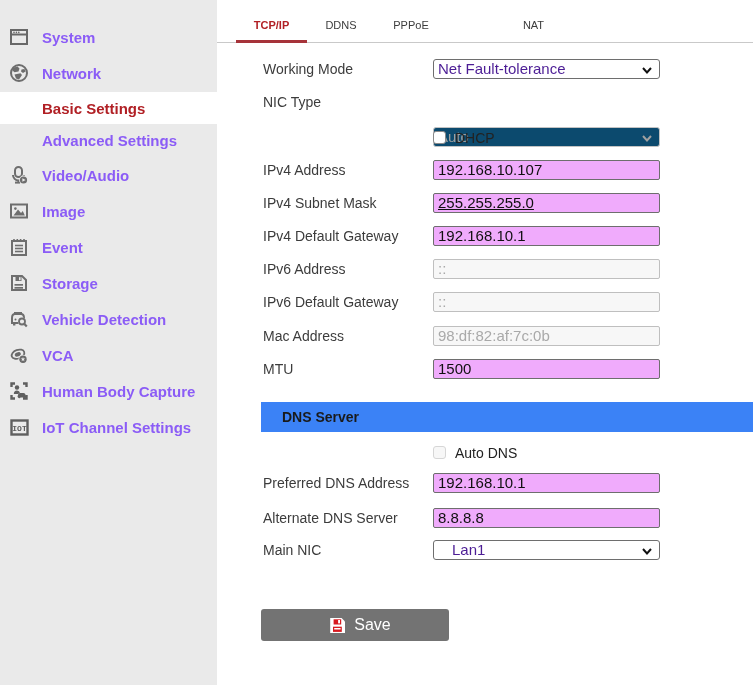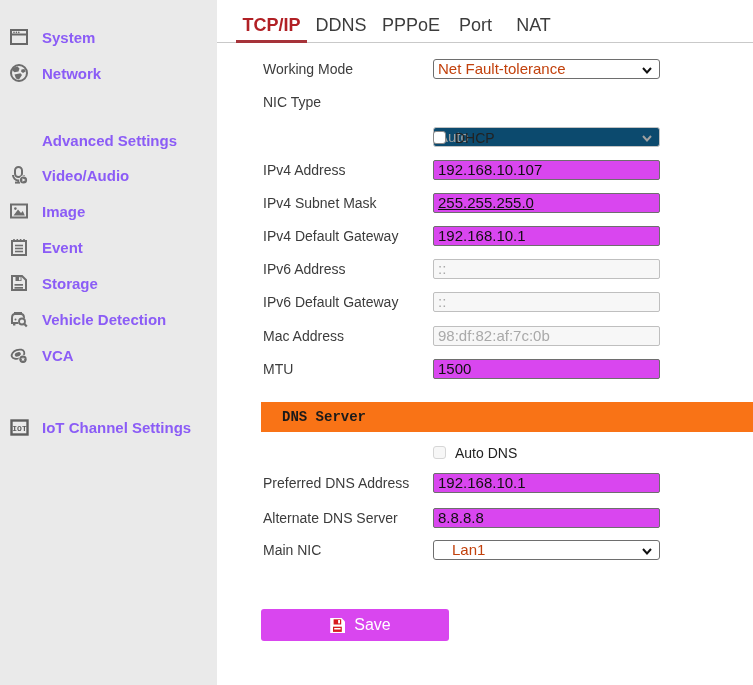--- a/index.html
+++ b/index.html
@@ -10,41 +10,41 @@
 .sidebar { position:absolute; left:0; top:0; width:217px; height:685px; background:#eaeaea; }
 .mi { position:absolute; left:0; width:217px; display:flex; align-items:center; }
 .mi .ic { position:absolute; left:10px; width:18px; height:18px; }
 .mi .tx { position:absolute; left:42px; font-size:15px; color:#8b5cf6; white-space:nowrap;font-weight:bold; }
 .mi.cur { background:#fff; }
 .mi.cur .tx { color:#b12025; font-weight:bold; }
 
 
 .tabbar { position:absolute; left:217px; top:0; width:536px; height:43px; }
 .tabline { position:absolute; left:0; top:42px; width:536px; height:1px; background:#c9c9c9; }
-.tab { position:absolute; top:0; height:43px; line-height:50px; font-size:18px; color:#3c3c3c; text-align:center; }
+.tab { position:absolute; top:0; height:43px; line-height:50px; font-size:11px; color:#3c3c3c; text-align:center; }
 .tab.active { color:#b12025; font-weight:bold; }
 .redline { position:absolute; left:19px; top:40px; width:71px; height:3px; background:#a6333a; }
 
 
 .lbl { position:absolute; left:263px; height:20px; line-height:20px; font-size:14px; color:#3c3c3c; white-space:nowrap; }
-.inp { position:absolute; left:433px; width:227px; height:20px; border:1px solid #6e6e6e; border-radius:2px; background:#d946ef;
+.inp { position:absolute; left:433px; width:227px; height:20px; border:1px solid #6e6e6e; border-radius:2px; background:#f0abfc;
        font-size:15px; line-height:18px; color:#101010; padding-left:4px; white-space:nowrap; overflow:hidden; }
 .inp.dis { border-color:#bfbfbf; background:#f7f7f7; color:#a9a9a9; }
 .dd { position:absolute; left:433px; width:227px; height:20px; border:1px solid #6e6e6e; border-radius:3px; background:#fff;
-       font-size:15px; line-height:18px; color:#c2410c; padding-left:4px; white-space:nowrap; }
+       font-size:15px; line-height:18px; color:#4c1d95; padding-left:4px; white-space:nowrap; }
 .dd.dis { border-color:#c3c3c3; background:#0c4a6e; color:#a0a0a0;margin-top:35px; }
 .dd svg { position:absolute; right:7px; top:5px; }
 .cb { position:absolute; left:433px; width:13px; height:13px; border:1px solid #8a8a8a; border-radius:3px; background:#fff; }
 .cb.dis { border-color:#d6d6d6; background:#f7f7f7; }
 .cblbl { position:absolute; left:455px; height:14px; line-height:14px; font-size:14px; color:#222; }
-.band { position:absolute; left:261px; top:402px; width:492px; height:30px; background:#f97316;font-family:Liberation Mono, monospace; }
+.band { position:absolute; left:261px; top:402px; width:492px; height:30px; background:#3b82f6; }
 .band span { position:absolute; left:21px; top:7px; font-size:14px; font-weight:bold; color:#1a1a1a; }
 
 
-.savebtn { position:absolute; left:261px; top:609px; width:188px; height:32px; background:#d946ef; border-radius:3px;
+.savebtn { position:absolute; left:261px; top:609px; width:188px; height:32px; background:#737373; border-radius:3px;
            display:flex; align-items:center; justify-content:center; padding-left:10px; }
 .savebtn .stx { color:#fff; font-size:16px; margin-left:8px; }
 </style>
 </head>
 <body>
 <div class="page">
   <div class="sidebar"></div>
 
   <div class="mi" style="top:19px;height:36px;">
     <span class="ic">
@@ -61,20 +61,23 @@
   <div class="mi" style="top:55px;height:36px;">
     <span class="ic">
       <svg width="18" height="18" viewBox="0 0 18 18">
           <circle cx="9" cy="9" r="8" fill="none" stroke="#6d6d6d" stroke-width="2"></circle>
           <path d="M3 3.8 L7.5 2.5 L9.5 4.5 L8.5 7.5 L4.5 8.2 L2.5 6.5 Z" fill="#6d6d6d"></path>
           <path d="M4.5 10.5 L10.5 9.2 L12 11 L9 15.5 L6 14.5 Z" fill="#6d6d6d"></path>
           <path d="M11.5 5.5 L14.5 5 L15.5 7.5 L13 9 L11 7.5 Z" fill="#6d6d6d"></path>
         </svg>
     </span>
     <span class="tx">Network</span>
+  </div>
+  <div class="mi cur" style="top:92px;height:32px;">
+    <span class="tx">Basic Settings</span>
   </div>
   <div class="mi" style="top:124px;height:33px;">
     <span class="tx">Advanced Settings</span>
   </div>
   <div class="mi" style="top:157px;height:36px;padding-left:44px;">
     <span class="ic">
       <svg width="19" height="19" viewBox="0 0 19 19">
           <rect x="5" y="1" width="7" height="10" rx="3.5" fill="none" stroke="#6e6e6e" stroke-width="2"></rect>
           <path d="M3 9 a5.5 5.5 0 0 0 11 0" fill="none" stroke="#6e6e6e" stroke-width="2"></path>
           <line x1="8.5" y1="14.5" x2="8.5" y2="16" stroke="#6e6e6e" stroke-width="2"></line>
@@ -142,36 +145,52 @@
       <svg width="19" height="19" viewBox="0 0 19 19">
           <ellipse cx="8" cy="8.2" rx="6.6" ry="4.3" fill="none" stroke="#6a6a6a" stroke-width="1.8" transform="rotate(-20 8 8.2)"></ellipse>
           <ellipse cx="7.8" cy="8.4" rx="3.1" ry="2.1" fill="#6a6a6a" transform="rotate(-20 7.8 8.4)"></ellipse>
           <circle cx="13" cy="13.2" r="4.5" fill="#eaeaea"></circle>
           <circle cx="13" cy="13.2" r="3.7" fill="#6a6a6a"></circle>
           <path d="M13 10.9 L13.59 12.49 L15.28 12.56 L13.95 13.61 L14.41 15.24 L13 14.3 L11.59 15.24 L12.05 13.61 L10.72 12.56 L12.41 12.49 Z" fill="#eaeaea"></path>
         </svg>
     </span>
     <span class="tx">VCA</span>
   </div>
+  <div class="mi" style="top:373px;height:36px;">
+    <span class="ic">
+      <svg width="19" height="19" viewBox="0 0 19 19">
+          <path d="M1.5 5 V1.5 H5" fill="none" stroke="#5f5f5f" stroke-width="2.4"></path>
+          <path d="M13 1.5 H16.5 V5" fill="none" stroke="#5f5f5f" stroke-width="2.4"></path>
+          <path d="M1.5 13 V16.5 H5" fill="none" stroke="#5f5f5f" stroke-width="2.4"></path>
+          <path d="M13 16.5 H16.5 V13" fill="none" stroke="#5f5f5f" stroke-width="2.4"></path>
+          <circle cx="7" cy="5.5" r="2.2" fill="#5f5f5f"></circle>
+          <path d="M3.8 12 Q3.8 8.5 7 8.5 Q9.6 8.5 10 11 L8 12 Z" fill="#5f5f5f"></path>
+          <path d="M8 12.8 Q8.3 11 10 11 H13.5 Q15.3 11 15.5 12.8 L15.8 14.5 H7.8 Z" fill="#5f5f5f"></path>
+          <rect x="7.6" y="13.6" width="8.6" height="1.8" rx="0.9" fill="#5f5f5f"></rect>
+          <circle cx="9.3" cy="15.2" r="1.1" fill="#5f5f5f"></circle>
+          <circle cx="14.3" cy="15.2" r="1.1" fill="#5f5f5f"></circle>
+        </svg>
+    </span>
+    <span class="tx">Human Body Capture</span>
+  </div>
   <div class="mi" style="top:409px;height:36px;">
     <span class="ic">
       <svg width="19" height="19" viewBox="0 0 19 19">
           <rect x="1.5" y="2.5" width="16" height="14" fill="none" stroke="#5f5f5f" stroke-width="2.4"></rect>
           <text x="9.5" y="12.6" font-family="Liberation Mono, monospace" font-size="8" font-weight="bold" fill="#5f5f5f" text-anchor="middle">IOT</text>
         </svg>
     </span>
     <span class="tx">IoT Channel Settings</span>
   </div>
 
   <div class="tabbar">
     <div class="tabline"></div>
     <div class="tab active" style="left:19px;width:71px;">TCP/IP</div>
     <div class="tab" style="left:90px;width:68px;">DDNS</div>
     <div class="tab" style="left:158px;width:72px;">PPPoE</div>
-    <div class="tab" style="left:230px;width:57px;">Port</div>
     <div class="tab" style="left:287px;width:59px;">NAT</div>
     <div class="redline"></div>
   </div>
 
   <div class="lbl" style="top:59px;">Working Mode</div>
   <div class="dd" style="top:59px;">Net Fault-tolerance
     <svg width="10" height="10" viewBox="0 0 10 10">
         <path d="M1 3 L5 7.4 L9 3" fill="none" stroke="#111" stroke-width="2"></path>
       </svg>
   </div>

